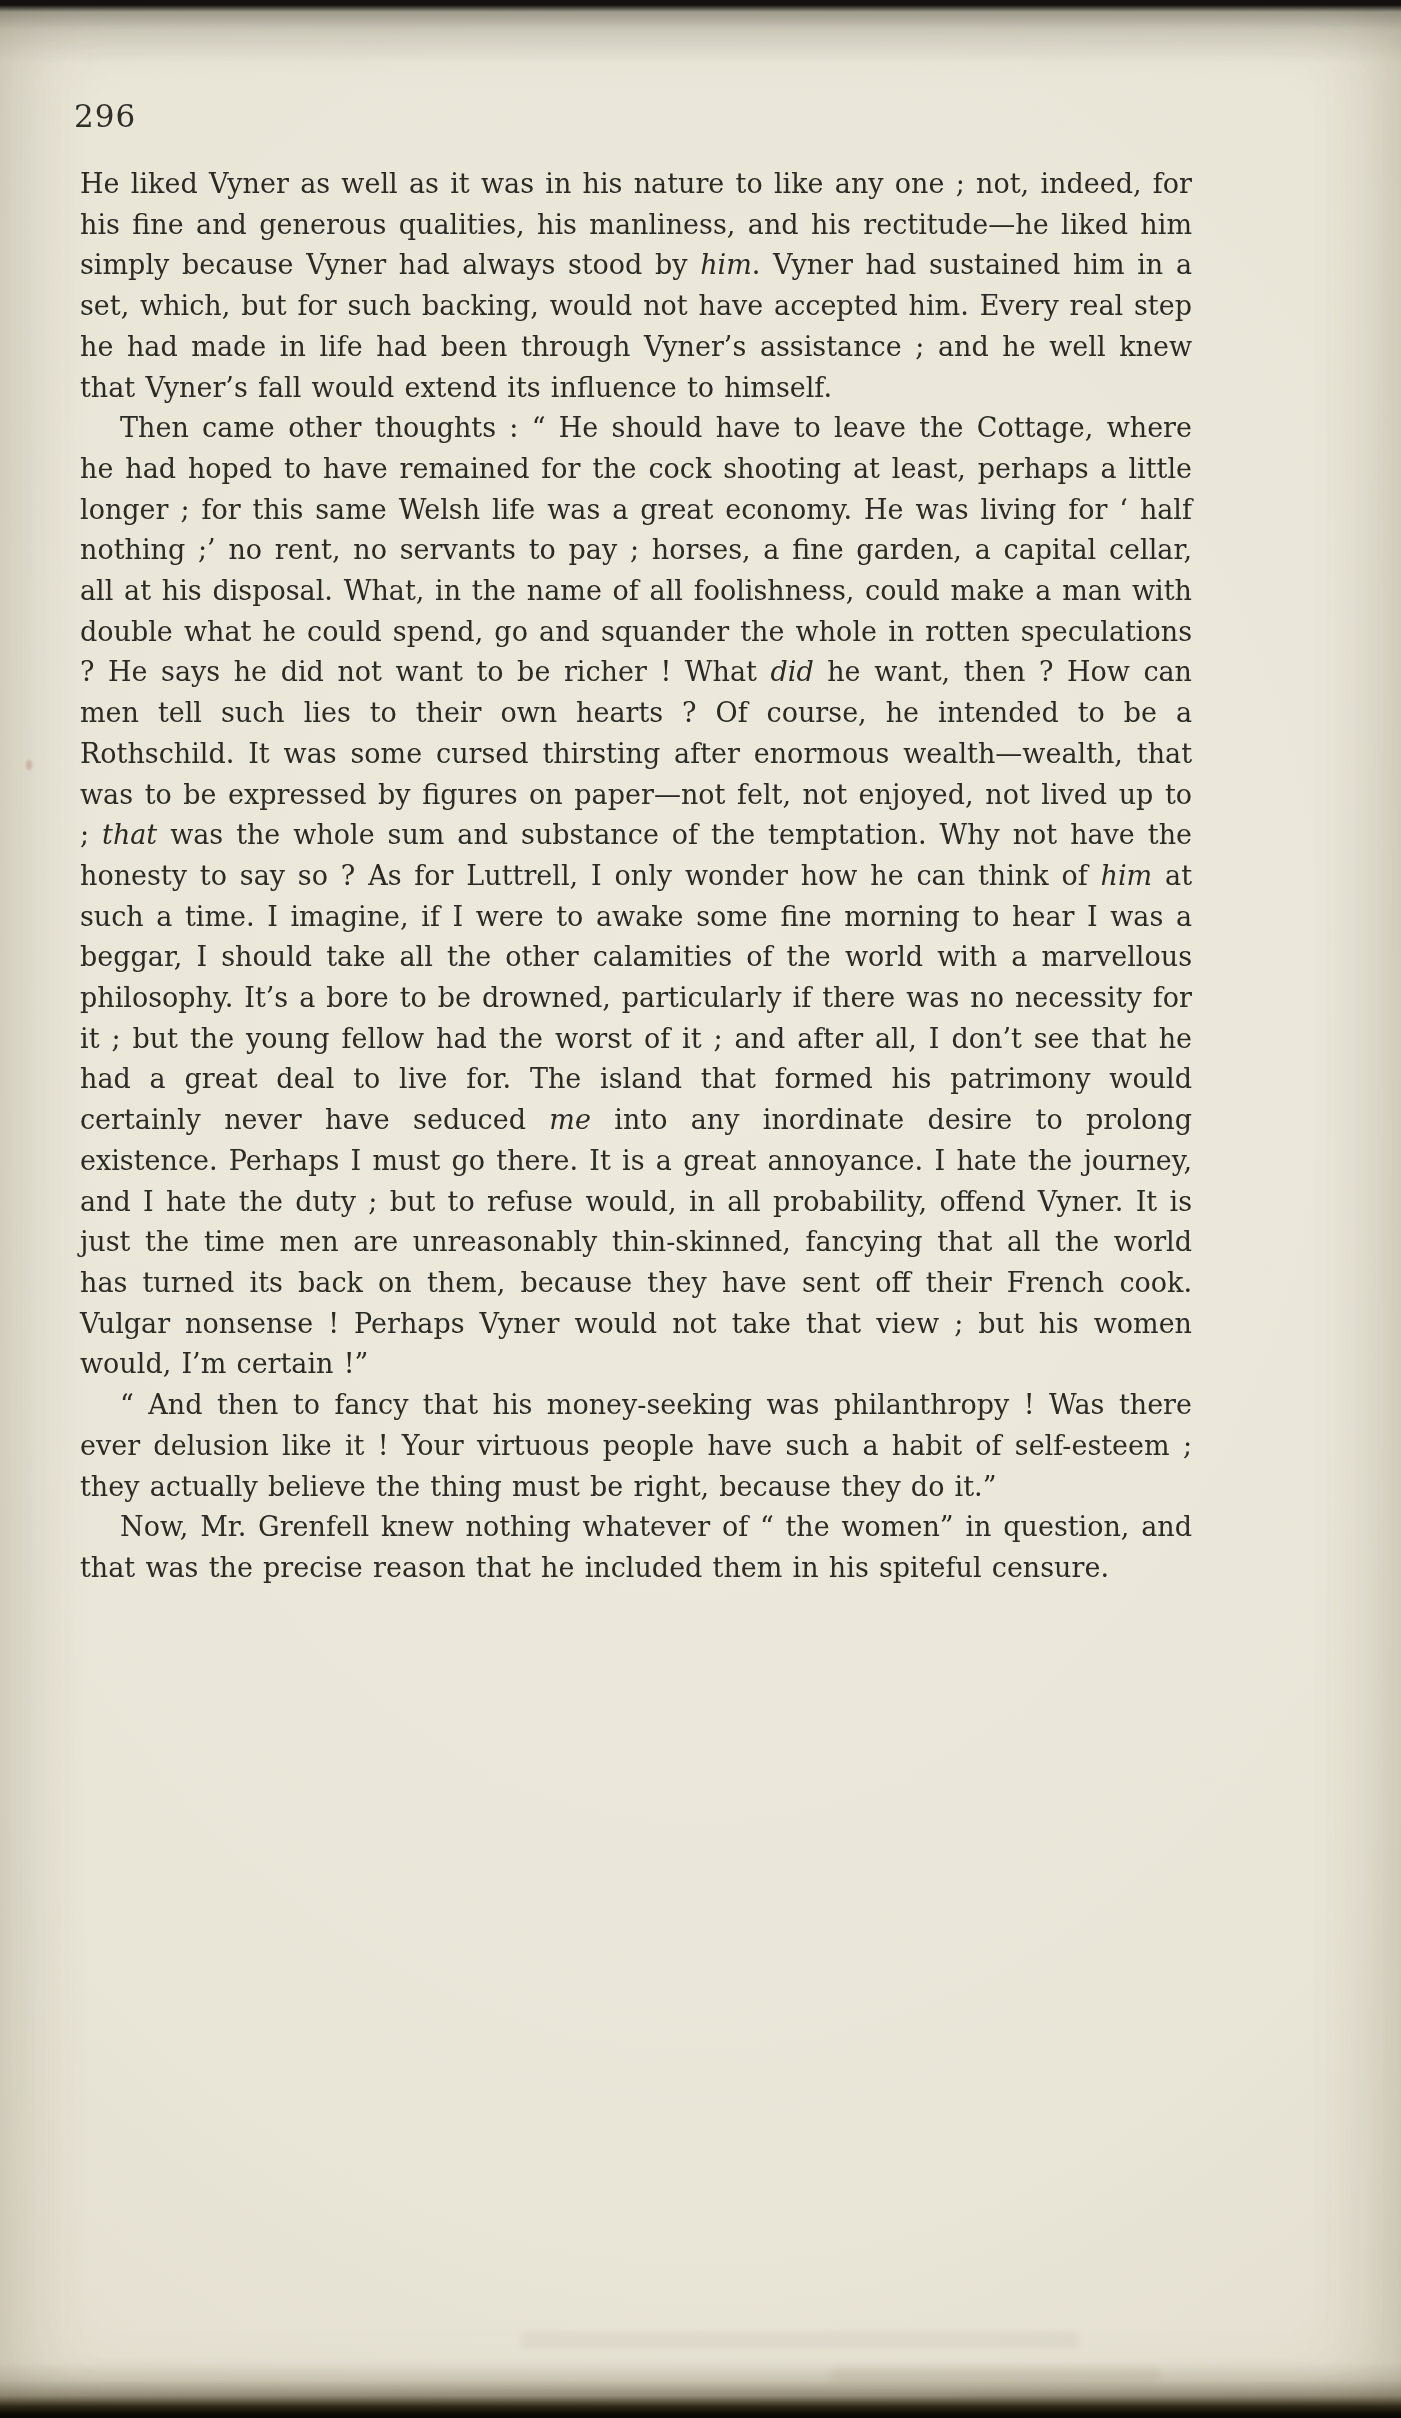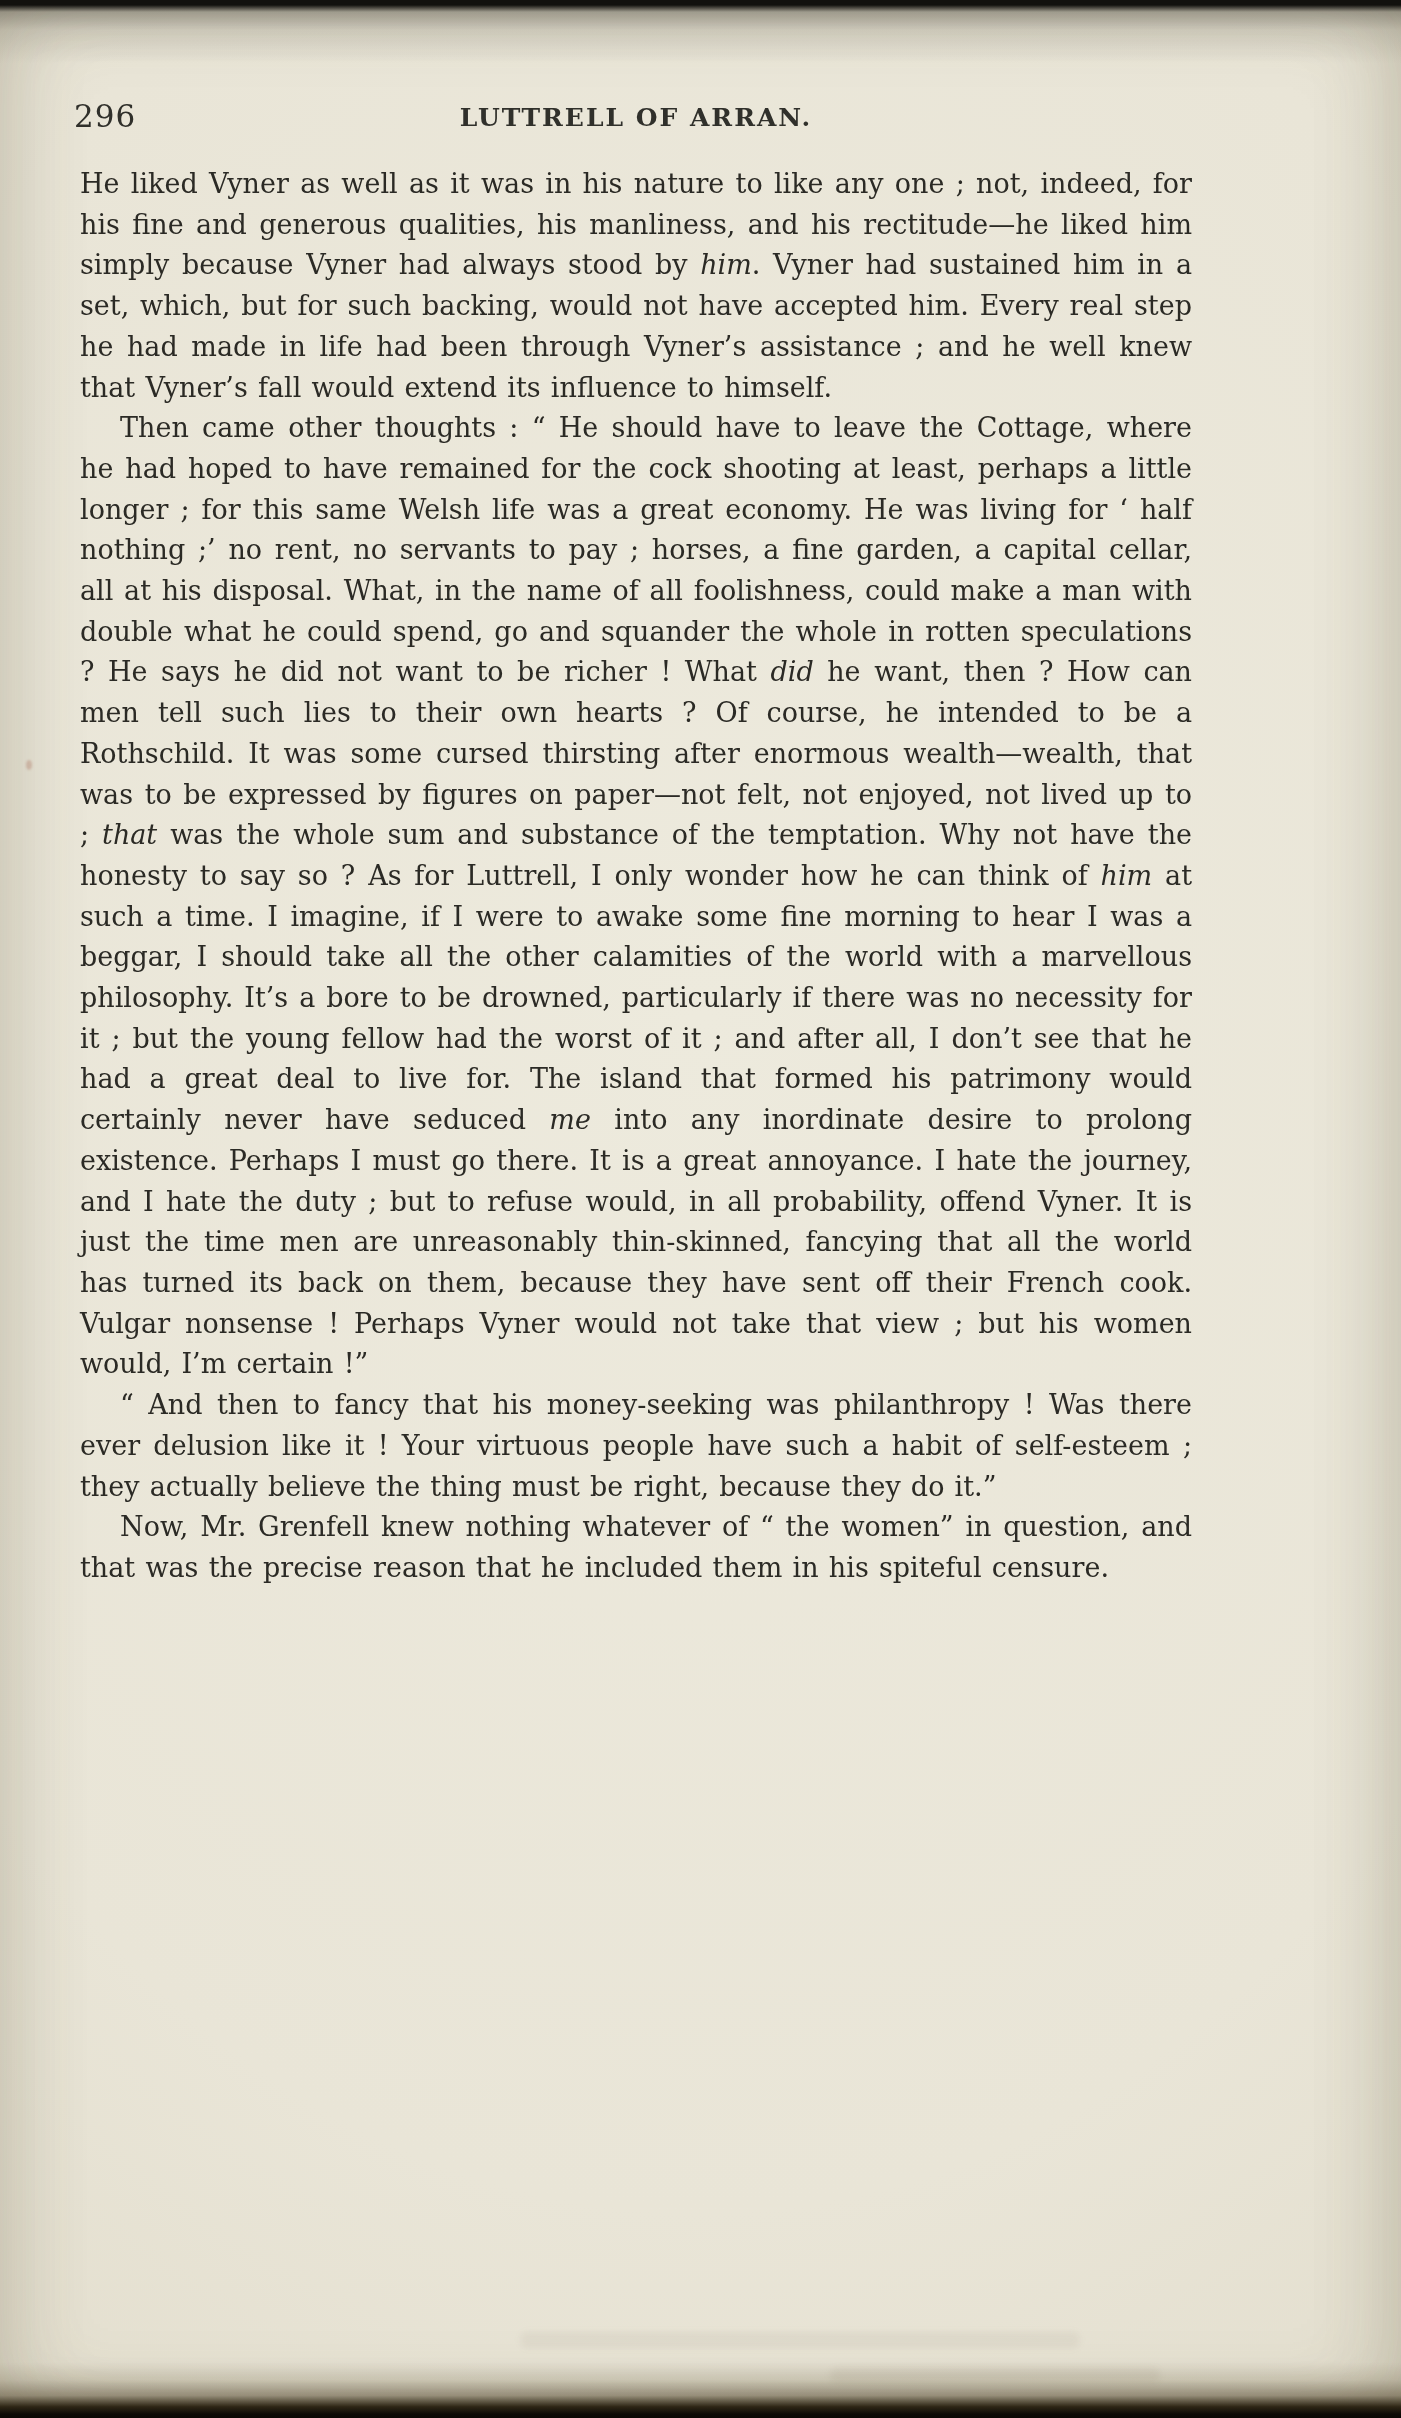--- a/index.html
+++ b/index.html
@@ -88,21 +88,20 @@
 </head>
 <body>
 
 <div class="page">
 
   <div class="edge-top"></div>
 
   <div class="content">
     <div class="header">
       <span class="page-number">296</span>
-      <span class="running-title">LUTTRELL OF ARRAN.</span>
     </div>
 
     <div class="body-text">
         <p>He liked Vyner as well as it was in his nature to like any one ; not, indeed, for his fine and generous qualities, his manliness, and his rectitude—he liked him simply because Vyner had always stood by <em>him</em>. Vyner had sustained him in a set, which, but for such backing, would not have accepted him. Every real step he had made in life had been through Vyner’s assistance ; and he well knew that Vyner’s fall would extend its influence to himself.</p>
         <p class="indent">Then came other thoughts : “ He should have to leave the Cottage, where he had hoped to have remained for the cock shooting at least, perhaps a little longer ; for this same Welsh life was a great economy. He was living for ‘ half nothing ;’ no rent, no servants to pay ; horses, a fine garden, a capital cellar, all at his disposal. What, in the name of all foolishness, could make a man with double what he could spend, go and squander the whole in rotten speculations ? He says he did not want to be richer ! What <em>did</em> he want, then ? How can men tell such lies to their own hearts ? Of course, he intended to be a Rothschild. It was some cursed thirsting after enormous wealth—wealth, that was to be expressed by figures on paper—not felt, not enjoyed, not lived up to ; <em>that</em> was the whole sum and substance of the temptation. Why not have the honesty to say so ? As for Luttrell, I only wonder how he can think of <em>him</em> at such a time. I imagine, if I were to awake some fine morning to hear I was a beggar, I should take all the other calamities of the world with a marvellous philosophy. It’s a bore to be drowned, particularly if there was no necessity for it ; but the young fellow had the worst of it ; and after all, I don’t see that he had a great deal to live for. The island that formed his patrimony would certainly never have seduced <em>me</em> into any inordinate desire to prolong existence. Perhaps I must go there. It is a great annoyance. I hate the journey, and I hate the duty ; but to refuse would, in all probability, offend Vyner. It is just the time men are unreasonably thin-skinned, fancying that all the world has turned its back on them, because they have sent off their French cook. Vulgar nonsense ! Perhaps Vyner would not take that view ; but his women would, I’m certain !”</p>
         <p class="indent">“ And then to fancy that his money-seeking was philanthropy ! Was there ever delusion like it ! Your virtuous people have such a habit of self-esteem ; they actually believe the thing must be right, because they do it.”</p>
         <p class="indent">Now, Mr. Grenfell knew nothing whatever of “ the women” in question, and that was the precise reason that he included them in his spiteful censure.</p>
       </div>
   </div>
 

